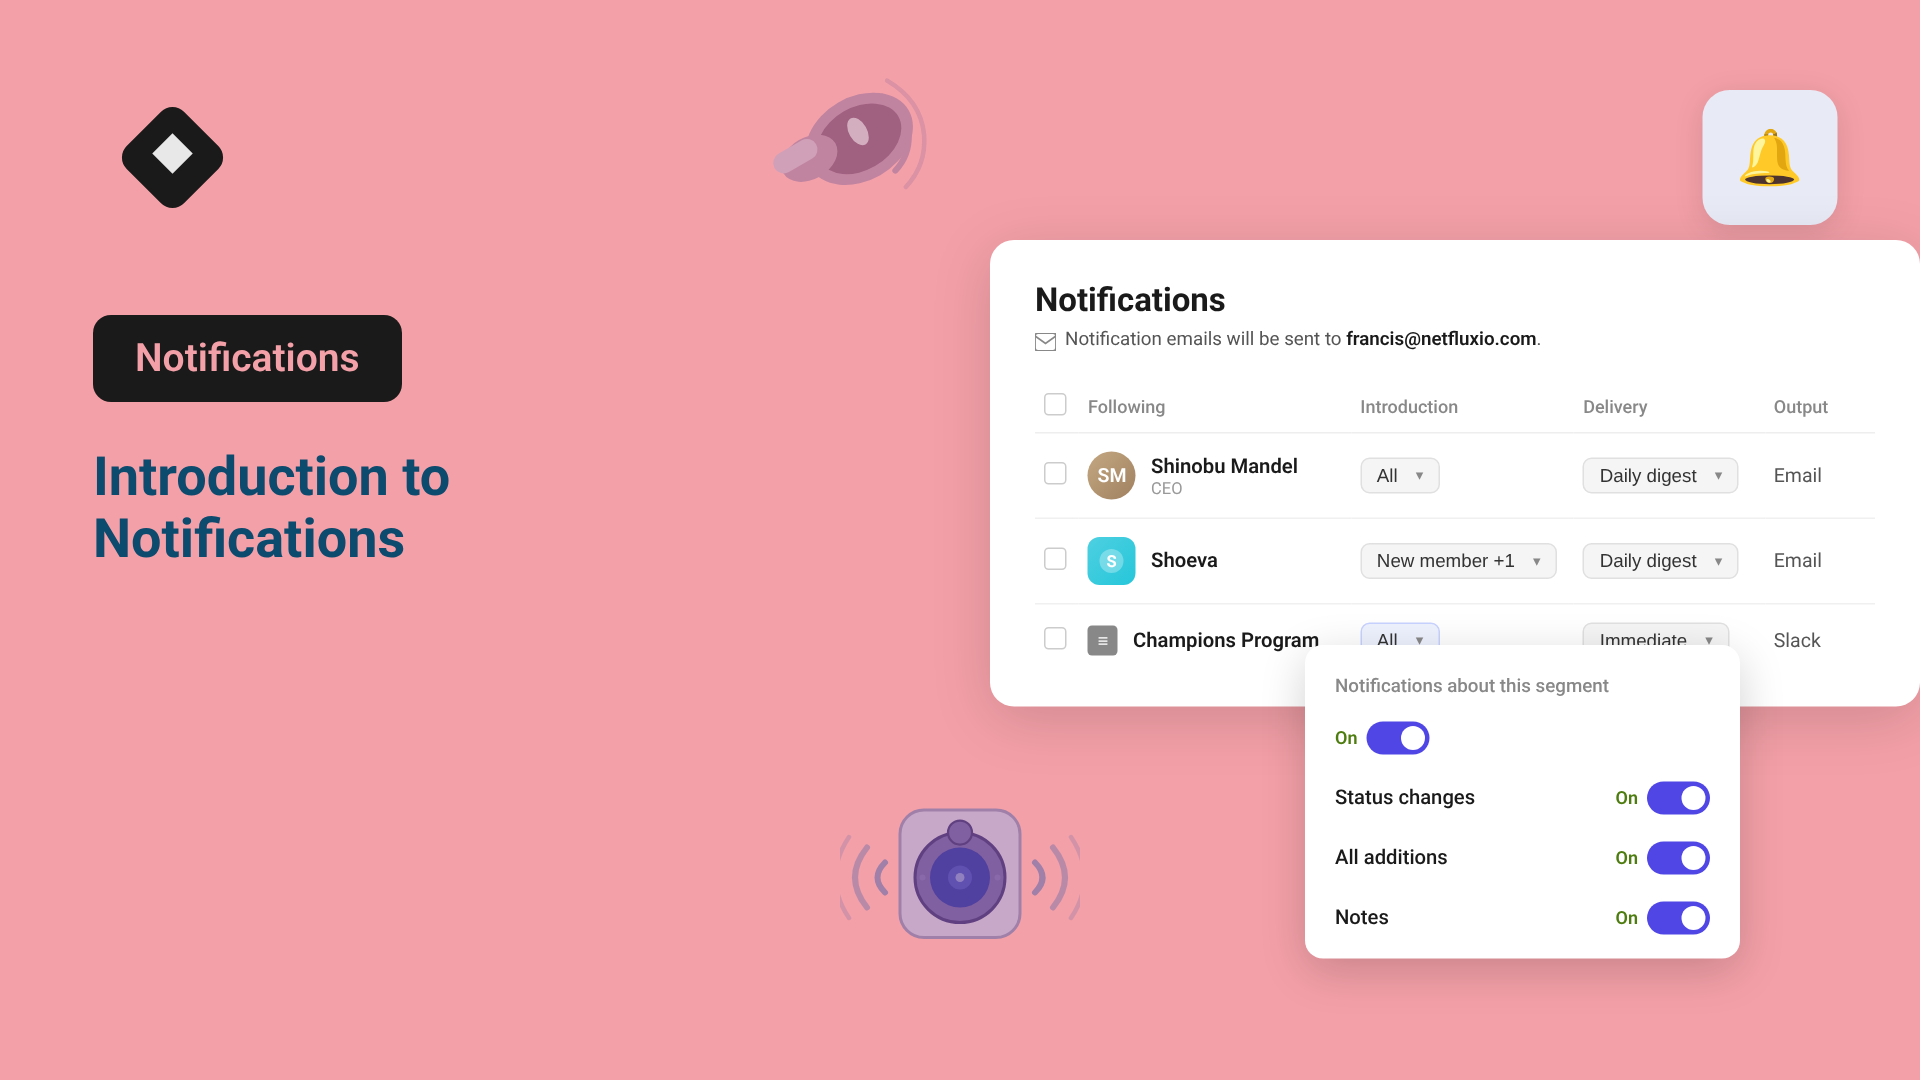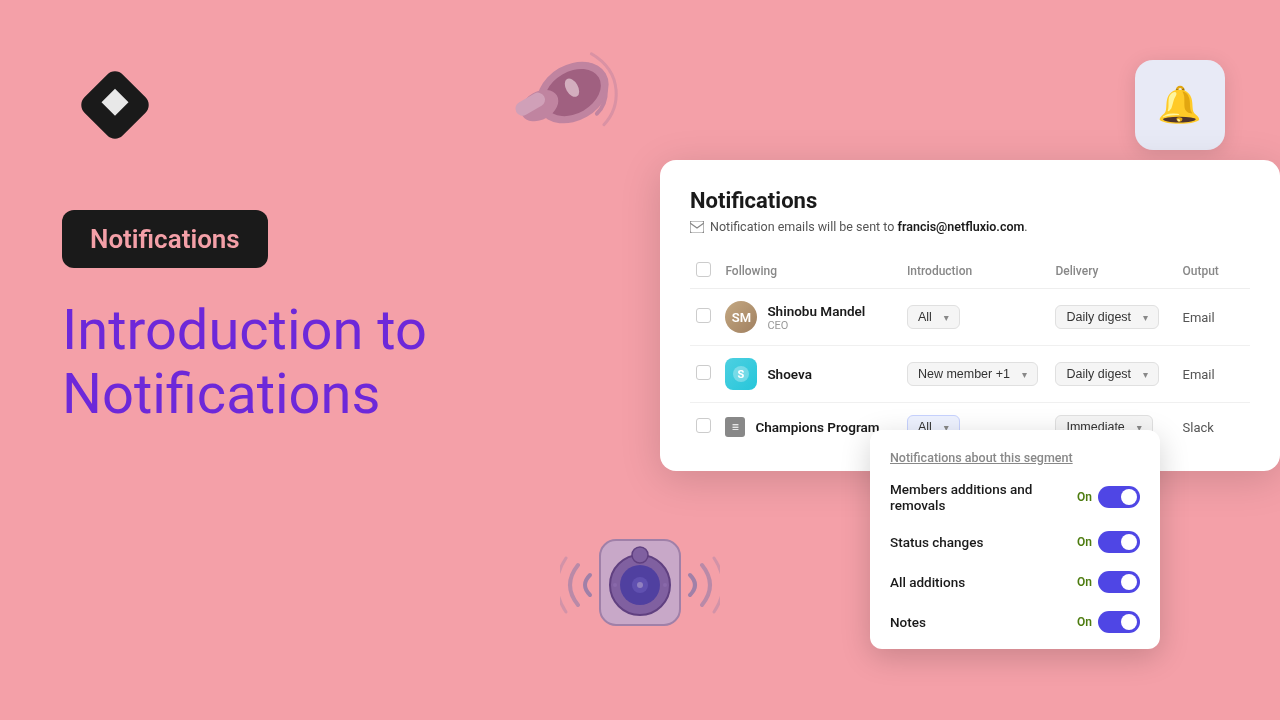--- a/index.html
+++ b/index.html
@@ -69,23 +69,23 @@
       color: #f4a0a8;
       padding: 14px 28px;
       border-radius: 12px;
       font-size: 26px;
       font-weight: 600;
       display: inline-block;
       margin-bottom: 30px;
     }
 
     .intro-title {
-      font-size: 56px;
-      font-weight: 400;
-      color: #6d28d9;
+      font-size: 36px;
+      font-weight: 700;
+      color: #0c4a6e;
       line-height: 1.15;
       max-width: 420px;
     }
 
     
     .panel {
       position: absolute;
       top: 160px;
       left: 660px;
       width: 620px;
@@ -106,21 +106,21 @@
       font-size: 13px;
       color: #666;
       margin-bottom: 16px;
     }
 
     .email-notice {
       font-size: 12.5px;
       color: #555;
       margin-bottom: 20px;
       display: flex;
-      align-items: center;
+      align-items: flex-end;
       gap: 6px;
     }
 
     .email-notice .email-highlight {
       font-weight: 600;
       color: #1a1a1a;
     }
 
     
     .notif-table {
@@ -227,21 +227,20 @@
       box-shadow: 0 8px 30px rgba(0,0,0,0.18);
       padding: 20px 20px 16px;
       z-index: 10;
     }
 
     .popup-title {
       font-size: 12.5px;
       color: #888;
       margin-bottom: 16px;
       font-weight: 500;
-      text-decoration: underline;
     }
 
     .popup-row {
       display: flex;
       align-items: center;
       justify-content: space-between;
       margin-bottom: 18px;
     }
 
     .popup-row:last-child {
@@ -482,21 +481,20 @@
         </td>
       </tr>
     </tbody>
   </table>
 </div>
 
 <div class="dropdown-popup">
   <div class="popup-title">Notifications about this segment</div>
 
   <div class="popup-row">
-    <span class="popup-label">Members additions and removals</span>
     <div class="toggle">
       <span class="toggle-on-label">On</span>
       <div class="toggle-track">
         <div class="toggle-thumb"></div>
       </div>
     </div>
   </div>
 
   <div class="popup-row">
     <span class="popup-label">Status changes</span>

